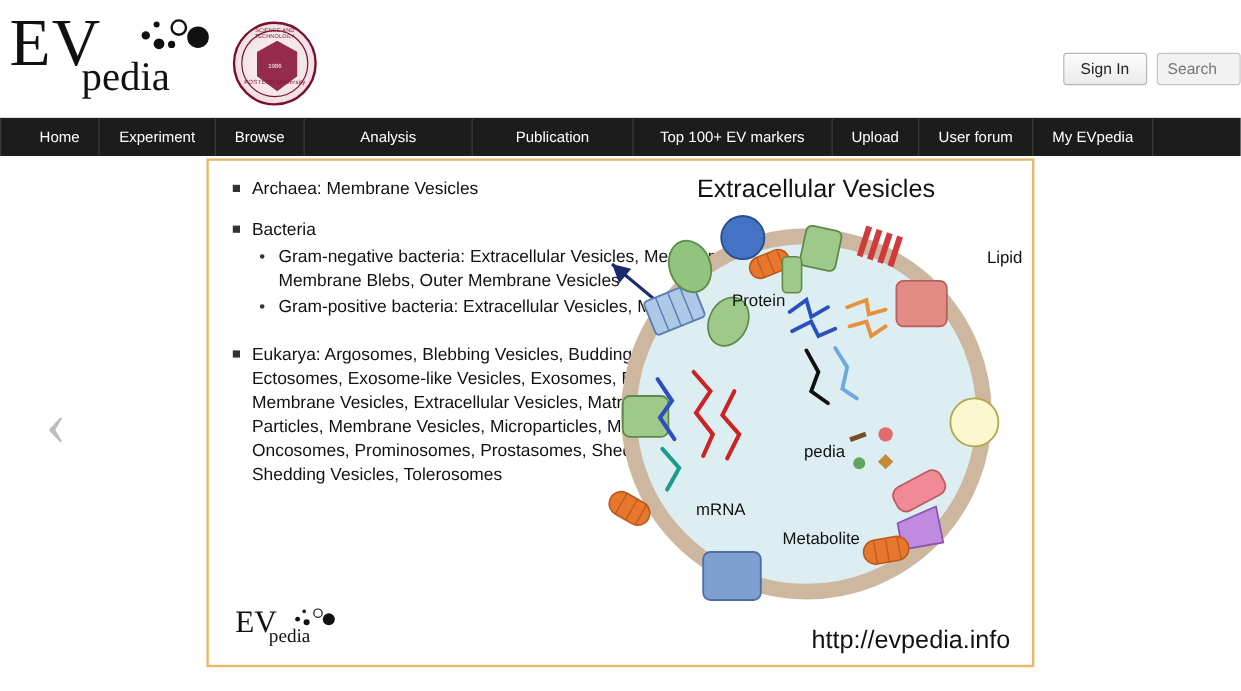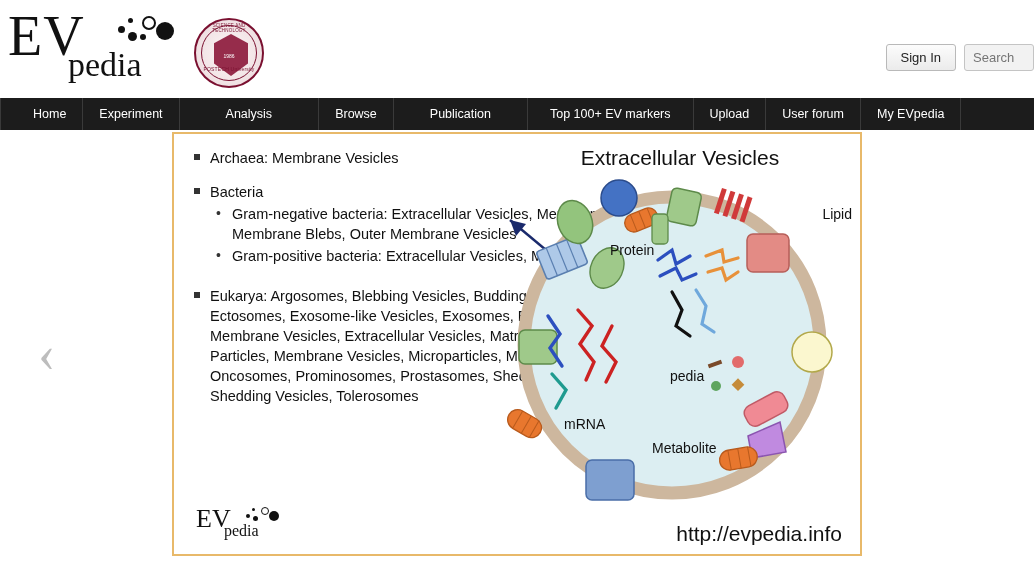--- a/index.html
+++ b/index.html
@@ -228,22 +228,22 @@
 
     <div class="header-right">
       <button class="btn-signin">Sign In</button>
       <input class="search-box" placeholder="Search" style="">
     </div>
   </div>
 
   <div class="nav">
     <div class="nav-item">Home</div>
     <div class="nav-item">Experiment</div>
+    <div class="nav-item">Browse</div>
     <div class="nav-item" style="padding:0 46px;">Analysis</div>
-    <div class="nav-item">Browse</div>
     <div class="nav-item" style="padding:0 36px;">Publication</div>
     <div class="nav-item" style="padding:0 22px;">Top 100+ EV markers</div>
     <div class="nav-item">Upload</div>
     <div class="nav-item">User forum</div>
     <div class="nav-item">My EVpedia</div>
   </div>
 
   <div class="stage">
     <div class="arrow-left">‹</div>
 
@@ -347,21 +347,21 @@
 
           <circle cx="238" cy="222" r="6" fill="#e26b6b"></circle>
           <circle cx="216" cy="246" r="5" fill="#5fa55f"></circle>
           <rect x="234" y="240" width="9" height="9" transform="rotate(45 238 244)" fill="#c58b3a"></rect>
           <rect x="208" y="222" width="14" height="4" transform="rotate(-20 215 224)" fill="#7a4a2a"></rect>
         </svg>
 
         <div class="lbl" style="right:8px; top:66px;">Lipid</div>
         <div class="lbl" style="left:110px; top:102px;">Protein</div>
         <div class="lbl" style="left:170px; top:228px;">pedia</div>
-        <div class="lbl" style="left:64px; top:276px;text-align:right;">mRNA</div>
+        <div class="lbl" style="left:80px; top:276px;text-align:right;">mRNA</div>
         <div class="lbl" style="left:152px; top:300px;">Metabolite</div>
       </div>
 
       <div class="slide-footer-logo">
         <span class="ev2">EV</span>
         <span class="pedia2">pedia</span>
         <span class="dots2">
           <i class="d a"></i>
             <i class="d b"></i>
             <i class="d c"></i>

